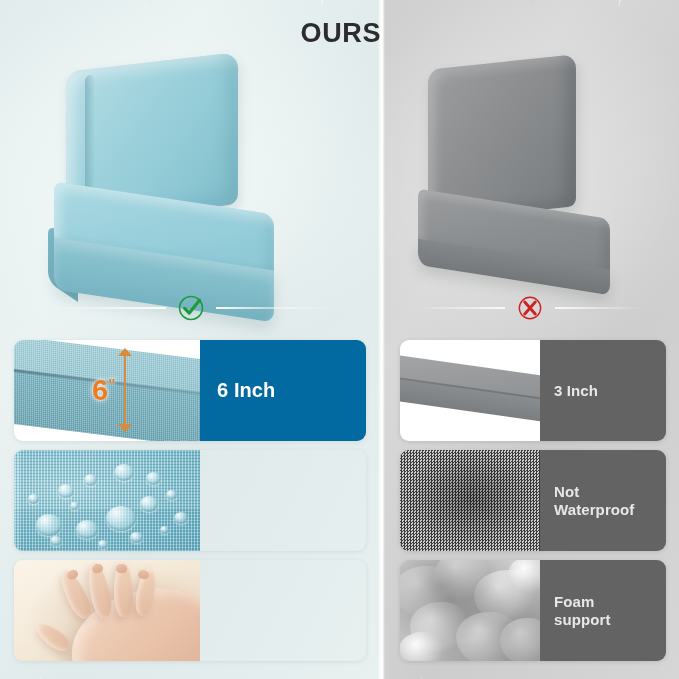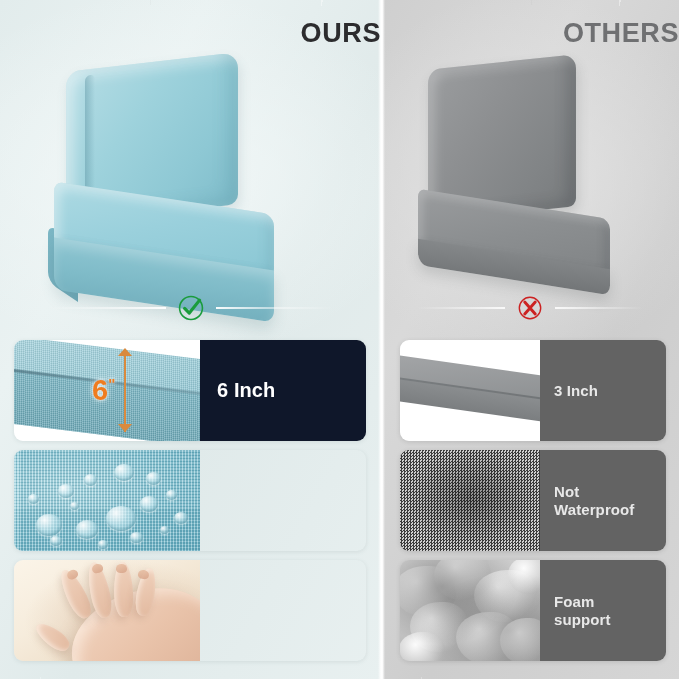--- a/index.html
+++ b/index.html
@@ -113,21 +113,21 @@
   .cards-others{left:400px;top:340px;width:266px;gap:9px;}
 
   .card{display:flex;height:101px;border-radius:9px;overflow:hidden;
     box-shadow:0 1px 4px rgba(90,110,115,.14);}
   .cards-others .card{height:101px;box-shadow:0 1px 4px rgba(80,80,80,.18);}
   .card-img{position:relative;overflow:hidden;flex:0 0 186px;background:#fff;}
   .cards-others .card-img{flex:0 0 140px;}
   .card-label{flex:1;display:flex;align-items:center;padding:0 0 0 17px;
     color:#ffffff;font-size:20px;font-weight:bold;line-height:1.18;
     white-space:pre-line;letter-spacing:.1px;}
-  .cards-ours .card-label{background:#0f172a;}
+  .cards-ours .card-label{background:#0369a1;}
   .cards-others .card-label{background:#636363;color:#e8e8e8;
     font-size:15px;padding-left:14px;}
 
   
   .img-thick{background:#ffffff;}
   .thick-top{position:absolute;left:-8px;top:8px;width:210px;height:46px;
     background:linear-gradient(168deg,#a9d6e0,#8fc7d4);
     border-radius:10px 14px 4px 4px/12px 14px 4px 4px;transform:skewY(7deg);}
   .thick-face{position:absolute;left:-8px;top:44px;width:210px;height:52px;
     background:linear-gradient(180deg,#79b5c3,#6aa7b6);transform:skewY(7deg);
@@ -209,21 +209,20 @@
 </head>
 <body>
 
 <div id="stage">
 
   <div class="half half-ours"></div>
   <div class="half half-others"></div>
   <div class="divider"></div>
 
   <div class="heading heading-ours">OURS</div>
-  <div class="heading heading-others">OTHERS</div>
 
   <div class="hero hero-ours">
     <div class="cu ours-back">
       <div class="ours-back-seam"></div>
     </div>
     <div class="cu ours-seat-side"></div>
     <div class="cu ours-seat-top"></div>
     <div class="cu ours-seat-front"></div>
   </div>
 

